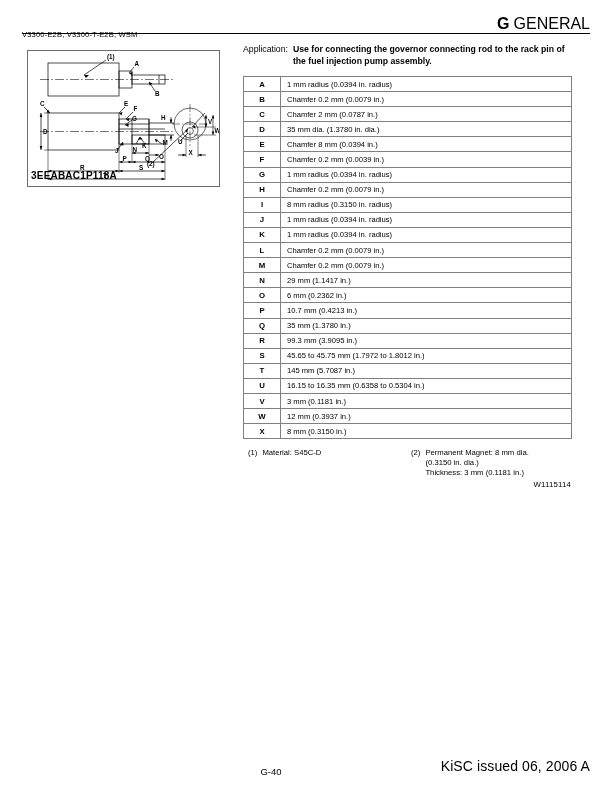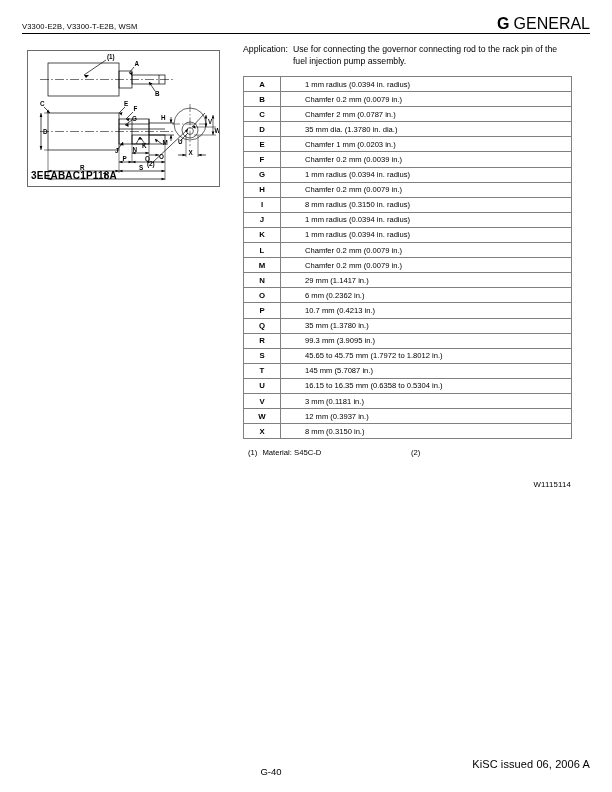--- a/index.html
+++ b/index.html
@@ -20,21 +20,21 @@
   #page-header {
     position: absolute;
     left: 22px;
     top: 18px;
     width: 568px;
     height: 20px;
   }
   #header-left {
     position: absolute;
     left: 0;
-    top: 4px;
+    top: 12px;
     font-size: 7.6px;
     letter-spacing: 0.15px;
     white-space: nowrap;
   }
   #header-right {
     position: absolute;
     right: 0;
     top: -3px;
     font-size: 16px;
     white-space: nowrap;
@@ -97,20 +97,21 @@
     line-height: 11.5px;
     margin-bottom: 9px;
   }
   #application-label {
     white-space: nowrap;
     padding-right: 5px;
     text-align: center;
   }
   #application-text {
     flex: 1;
+    font-weight: bold;
   }
 
   
   #spec-table {
     border-collapse: collapse;
     width: 329px;
     table-layout: fixed;
   }
   #spec-table td {
     border: 1px solid #808080;
@@ -119,21 +120,21 @@
     padding: 0;
     vertical-align: middle;
   }
   #spec-table td.key {
     width: 36px;
     text-align: center;
     font-weight: bold;
     font-size: 7.8px;
   }
   #spec-table td.val {
-    padding-left: 24px;
+    padding-left: 6px;
     text-align: left;
   }
 
   
   #notes {
     position: relative;
     margin-top: 9px;
     height: 36px;
     font-size: 7.7px;
     line-height: 10px;
@@ -165,21 +166,21 @@
     left: 0;
     top: 766px;
     width: 542px;
     text-align: center;
     font-size: 9.5px;
   }
   #footer-issued {
     position: absolute;
     right: 22px;
     top: 758px;
-    font-size: 11px;
+    font-size: 14px;
     letter-spacing: 0.1px;
   }
 </style>
 </head>
 <body>
 
 <div id="page-header">
   <div id="header-left">V3300-E2B, V3300-T-E2B, WSM</div>
   <div id="header-right">
     <span class="sec-letter">G</span><span>GENERAL</span>
@@ -371,21 +372,21 @@
         <tr>
           <td class="key">C</td>
           <td class="val">Chamfer 2 mm (0.0787 in.)</td>
         </tr>
         <tr>
           <td class="key">D</td>
           <td class="val">35 mm dia. (1.3780 in. dia.)</td>
         </tr>
         <tr>
           <td class="key">E</td>
-          <td class="val">Chamfer 1 mm (0.0203 in.)</td>
+          <td class="val">Chamfer 8 mm (0.0394 in.)</td>
         </tr>
         <tr>
           <td class="key">F</td>
           <td class="val">Chamfer 0.2 mm (0.0039 in.)</td>
         </tr>
         <tr>
           <td class="key">G</td>
           <td class="val">1 mm radius (0.0394 in. radius)</td>
         </tr>
         <tr>
@@ -459,20 +460,23 @@
       </tbody>
   </table>
 
   <div id="notes">
     <div class="note" id="note-1">
       <span class="note-num">(1)</span>
       <span class="note-body">Material: S45C-D</span>
     </div>
     <div class="note" id="note-2">
       <span class="note-num">(2)</span>
+      <span class="note-body">Permanent Magnet: 8 mm dia.
+(0.3150 in. dia.)
+Thickness: 3 mm (0.1181 in.)</span>
     </div>
     <div id="doc-code">W1115114</div>
   </div>
 
 </div>
 
 <div id="footer-page">G-40</div>
 <div id="footer-issued">KiSC issued 06, 2006 A</div>
 
 </body></html>

